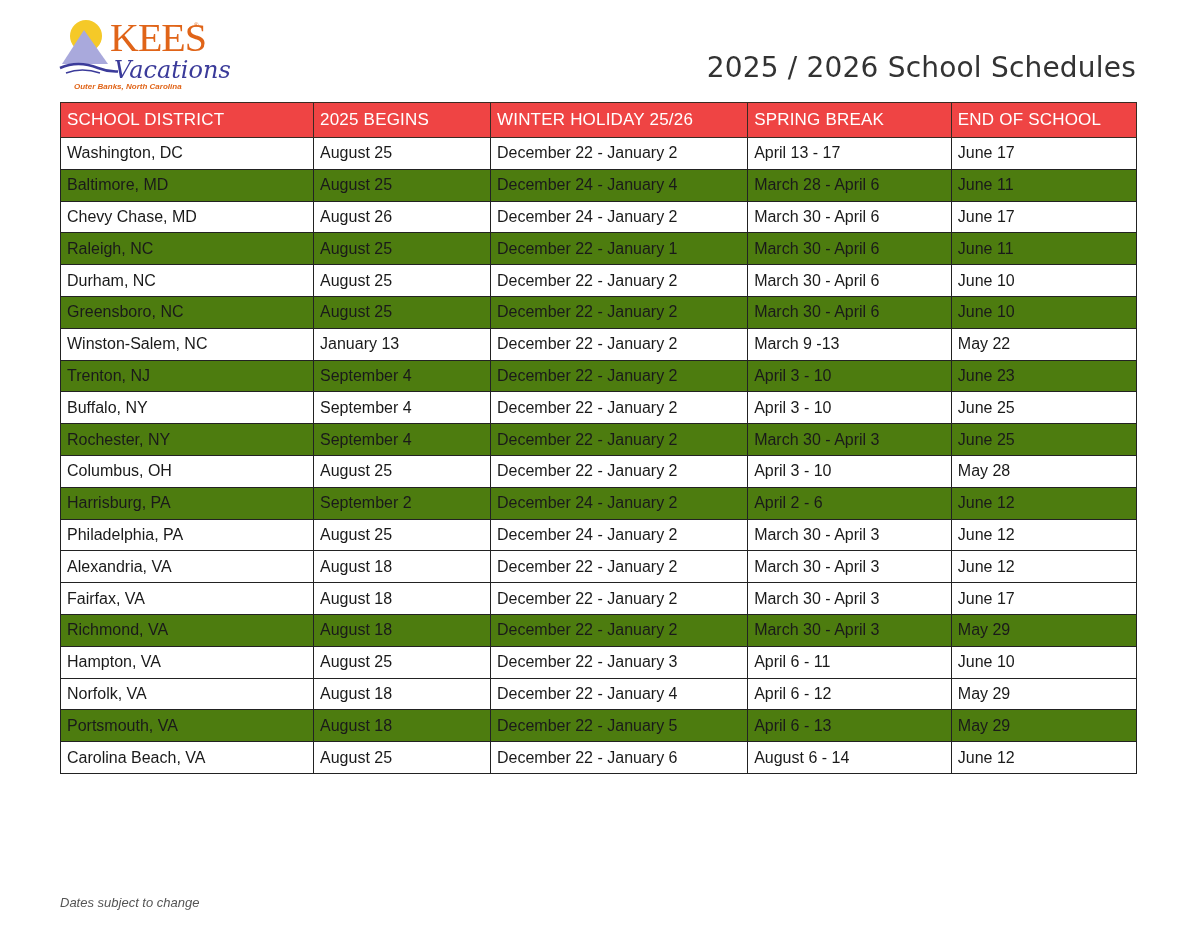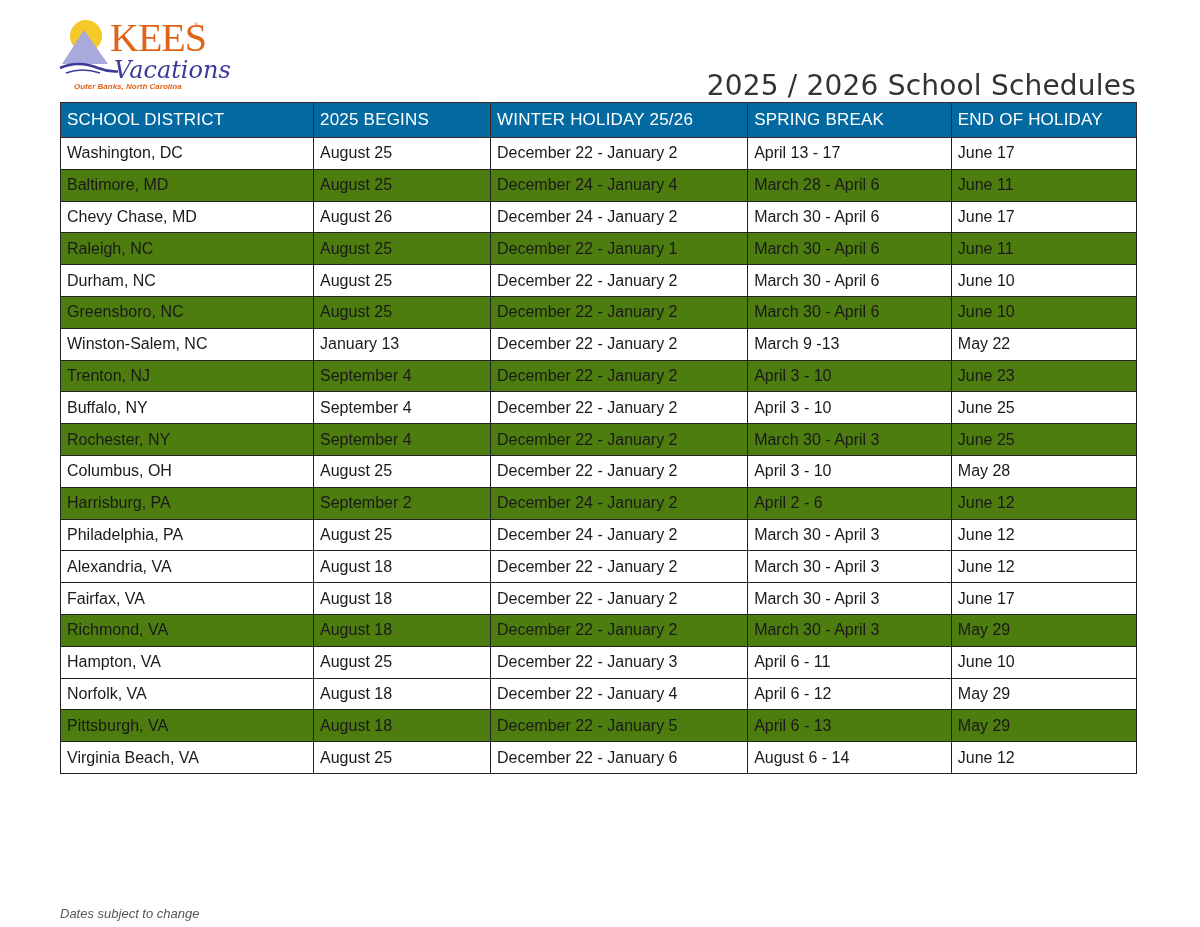--- a/index.html
+++ b/index.html
@@ -3,28 +3,28 @@
 <meta charset="utf-8">
 <style>
   html, body { margin:0; padding:0; background:#ffffff; }
   body { width:1200px; height:927px; position:relative; overflow:hidden; font-family:"Liberation Sans", "DejaVu Sans", sans-serif; color:#1a1a1a; }
   .logo { position:absolute; left:58px; top:16px; width:150px; height:80px; }
   .logo svg { display:block; }
   .logo .kees { position:absolute; left:52px; top:2px; font-family:Liberation Serif, serif; font-size:40px; color:#e06418; letter-spacing:-1px; line-height:40px; }
   .logo .reg { position:absolute; left:136px; top:6px; font-size:6px; color:#e06418; }
   .logo .vac { position:absolute; left:56px; top:44px; font-family:"DejaVu Serif", serif; font-style:italic; font-size:24px; color:#3b3b9a; line-height:20px; }
   .logo .obx { position:absolute; left:16px; top:66px; font-size:8px; font-weight:bold; font-style:italic; color:#e06418; white-space:nowrap; }
-  .title { position:absolute; right:64px; top:50px; font-family:"DejaVu Sans", sans-serif; font-size:28px; color:#333333; font-weight:normal; letter-spacing:0.2px; }
+  .title { position:absolute; right:64px; top:32px; font-family:"DejaVu Sans", sans-serif; font-size:28px; color:#333333; font-weight:normal; letter-spacing:0.2px; }
   table.sched { position:absolute; left:60px; top:102px; width:1077px; border-collapse:collapse; table-layout:fixed; }
   table.sched th, table.sched td { border:1.5px solid #222222; padding:0 0 0 6px; text-align:left; white-space:nowrap; overflow:hidden; }
-  table.sched th { background:#0369a1; color:#ffffff; font-weight:normal; font-size:17px; height:34px; border-color:#3a2a22; letter-spacing:0.2px; }
+  table.sched th { background:#ef4444; color:#ffffff; font-weight:normal; font-size:17px; height:34px; border-color:#3a2a22; letter-spacing:0.2px; }
   table.sched td { font-size:16px; height:30.8px; color:#1a1a1a; }
   table.sched tr.alt td { background:#4d7c0f; }
   .col1 { width:246px; } .col2 { width:172px; } .col3 { width:250px; } .col4 { width:198px; } .col5 { width:180px; }
-  .note { position:absolute; left:60px; top:895px; font-size:13px; font-style:italic; color:#555555;margin-top:11px; }
+  .note { position:absolute; left:60px; top:895px; font-size:13px; font-style:italic; color:#555555; }
 </style>
 </head>
 <body>
 
 <div class="logo">
   <svg width="60" height="62" viewBox="0 0 60 62" style="position:absolute;left:0;top:0;">
     <circle cx="28" cy="20" r="16" fill="#f5c928"></circle>
     <polygon points="4,48 26,14 50,48" fill="#a9a9dc"></polygon>
     <path d="M2 52 Q 20 44 40 52 T 80 50" stroke="#3b3b9a" stroke-width="2.5" fill="none"></path>
     <path d="M8 57 Q 24 51 42 57" stroke="#3b3b9a" stroke-width="1.5" fill="none"></path>
@@ -44,21 +44,21 @@
       <col class="col3">
       <col class="col4">
       <col class="col5">
   </colgroup>
   <thead>
     <tr>
       <th>SCHOOL DISTRICT</th>
       <th>2025 BEGINS</th>
       <th>WINTER HOLIDAY 25/26</th>
       <th>SPRING BREAK</th>
-      <th>END OF HOLIDAY</th>
+      <th>END OF SCHOOL</th>
     </tr>
   </thead>
   <tbody id="tbody">
       <tr>
         <td>Washington, DC</td>
         <td>August 25</td>
         <td>December 22 - January 2</td>
         <td>April 13 - 17</td>
         <td>June 17</td>
       </tr>
@@ -175,28 +175,28 @@
         <td>June 10</td>
       </tr>
       <tr>
         <td>Norfolk, VA</td>
         <td>August 18</td>
         <td>December 22 - January 4</td>
         <td>April 6 - 12</td>
         <td>May 29</td>
       </tr>
       <tr class="alt">
-        <td>Pittsburgh, VA</td>
+        <td>Portsmouth, VA</td>
         <td>August 18</td>
         <td>December 22 - January 5</td>
         <td>April 6 - 13</td>
         <td>May 29</td>
       </tr>
       <tr>
-        <td>Virginia Beach, VA</td>
+        <td>Carolina Beach, VA</td>
         <td>August 25</td>
         <td>December 22 - January 6</td>
         <td>August 6 - 14</td>
         <td>June 12</td>
       </tr>
     </tbody>
 </table>
 
 <div class="note">Dates subject to change</div>
 

